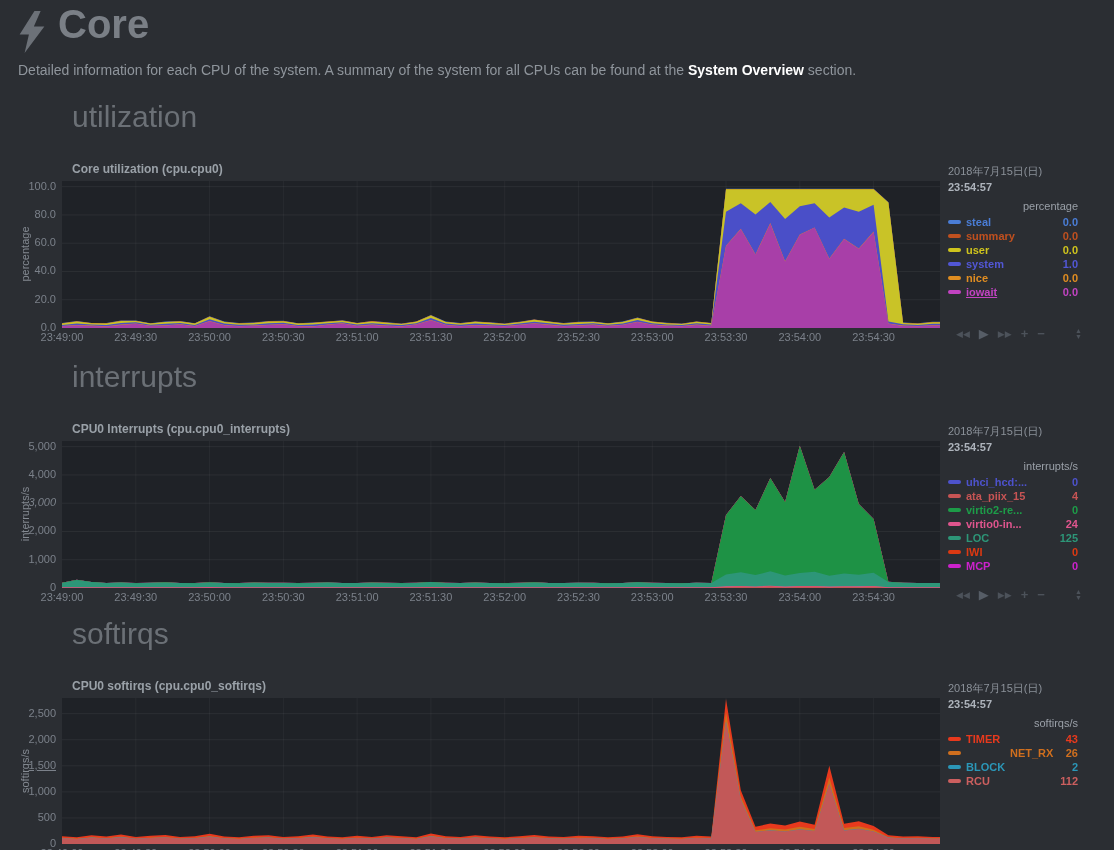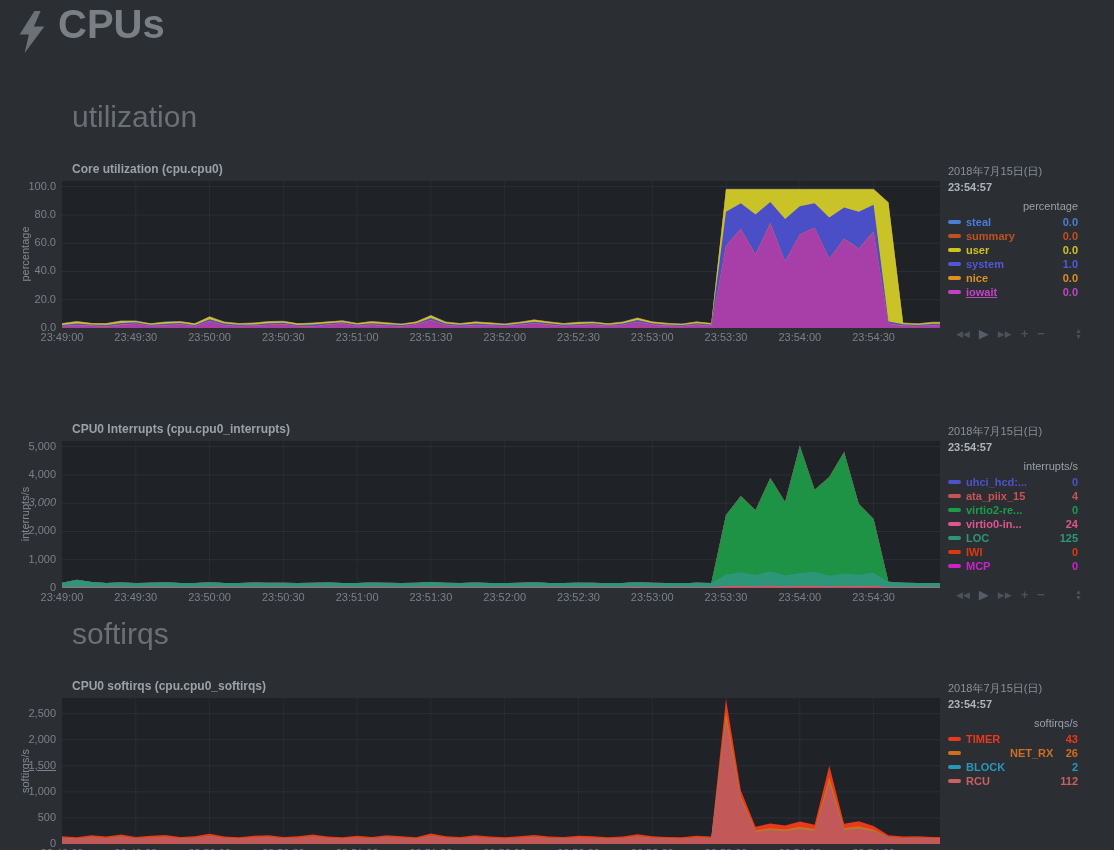--- a/index.html
+++ b/index.html
@@ -39,21 +39,22 @@
                  font-size:7px;line-height:6px;color:#4c525a;cursor:ns-resize;}
 </style>
 </head>
 <body>
 
 <div id="page">
 
   <svg class="bolt-icon" viewBox="0 0 24 34">
     <path d="M14 0 L2 19 h7.5 L6 34 L22 12.5 h-8.5 L19 0 Z" fill="#6c7178"></path>
   </svg>
-  <h1 class="page-title">CPUs</h1>
+  <h1 class="page-title">Core</h1>
+  <div class="page-desc"><span>Detailed information for each CPU of the system. A summary of the system for all CPUs can be found at the </span><span class="ov-link">System Overview</span><span> section.</span></div>
 
   <section class="chart-block" style="top:100px;height:262px;">
     <h2 class="section-heading">utilization</h2>
     <div class="chart-title">Core utilization (cpu.cpu0)</div>
     <div class="y-unit">percentage</div>
     <div class="plot" style="height:147px;">
         <svg width="878" height="147">
           <line x1="0" y1="118.73076923076923" x2="878" y2="118.73076923076923" stroke="#ffffff" stroke-opacity="0.06"></line>
           <line x1="0" y1="90.46153846153845" x2="878" y2="90.46153846153845" stroke="#ffffff" stroke-opacity="0.06"></line>
           <line x1="0" y1="62.19230769230769" x2="878" y2="62.19230769230769" stroke="#ffffff" stroke-opacity="0.06"></line>
@@ -141,20 +142,21 @@
       <div class="x-tick" style="left: 390.908px; top: 231px;">23:51:30</div>
       <div class="x-tick" style="left: 464.689px; top: 231px;">23:52:00</div>
       <div class="x-tick" style="left: 538.471px; top: 231px;">23:52:30</div>
       <div class="x-tick" style="left: 612.252px; top: 231px;">23:53:00</div>
       <div class="x-tick" style="left: 686.034px; top: 231px;">23:53:30</div>
       <div class="x-tick" style="left: 759.815px; top: 231px;">23:54:00</div>
       <div class="x-tick" style="left: 833.597px; top: 231px;">23:54:30</div>
     </section>
 
   <section class="chart-block" style="top:360px;height:259px;">
+    <h2 class="section-heading">interrupts</h2>
     <div class="chart-title">CPU0 Interrupts (cpu.cpu0_interrupts)</div>
     <div class="y-unit">interrupts/s</div>
     <div class="plot" style="height:147px;">
         <svg width="878" height="147">
           <line x1="0" y1="118.73076923076923" x2="878" y2="118.73076923076923" stroke="#ffffff" stroke-opacity="0.06"></line>
           <line x1="0" y1="90.46153846153845" x2="878" y2="90.46153846153845" stroke="#ffffff" stroke-opacity="0.06"></line>
           <line x1="0" y1="62.19230769230769" x2="878" y2="62.19230769230769" stroke="#ffffff" stroke-opacity="0.06"></line>
           <line x1="0" y1="33.92307692307692" x2="878" y2="33.92307692307692" stroke="#ffffff" stroke-opacity="0.06"></line>
           <line x1="0" y1="5.65384615384616" x2="878" y2="5.65384615384616" stroke="#ffffff" stroke-opacity="0.06"></line>
           <line x1="73.78151260504202" y1="0" x2="73.78151260504202" y2="147" stroke="#ffffff" stroke-opacity="0.045"></line>

